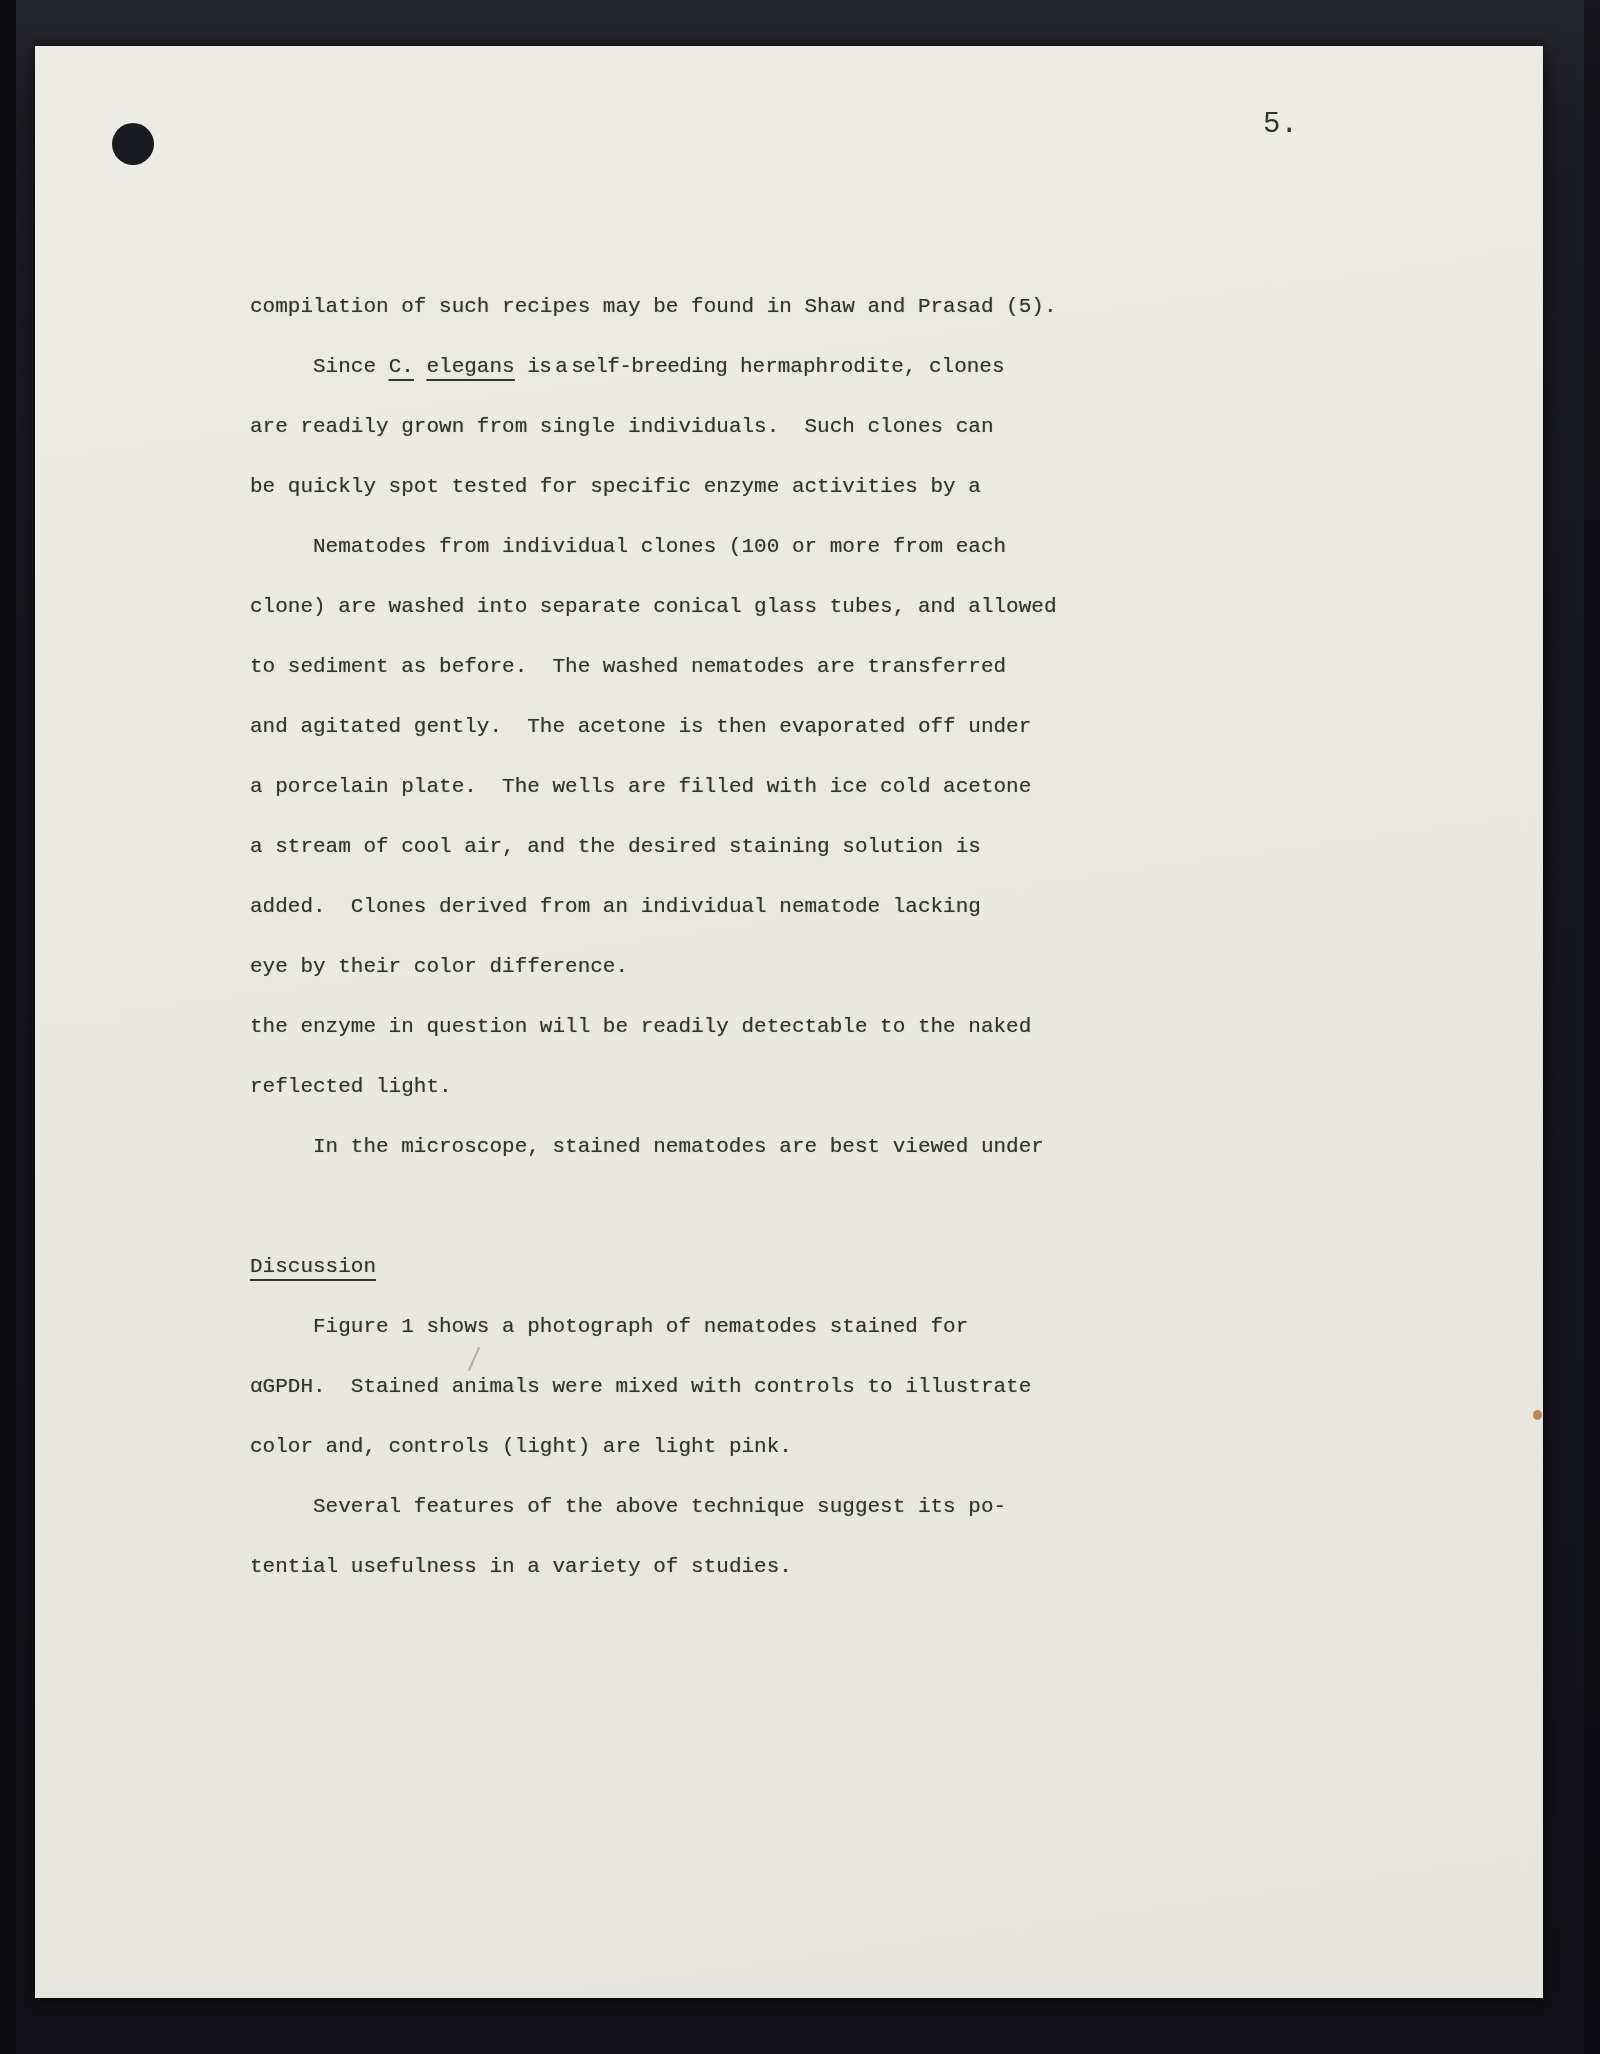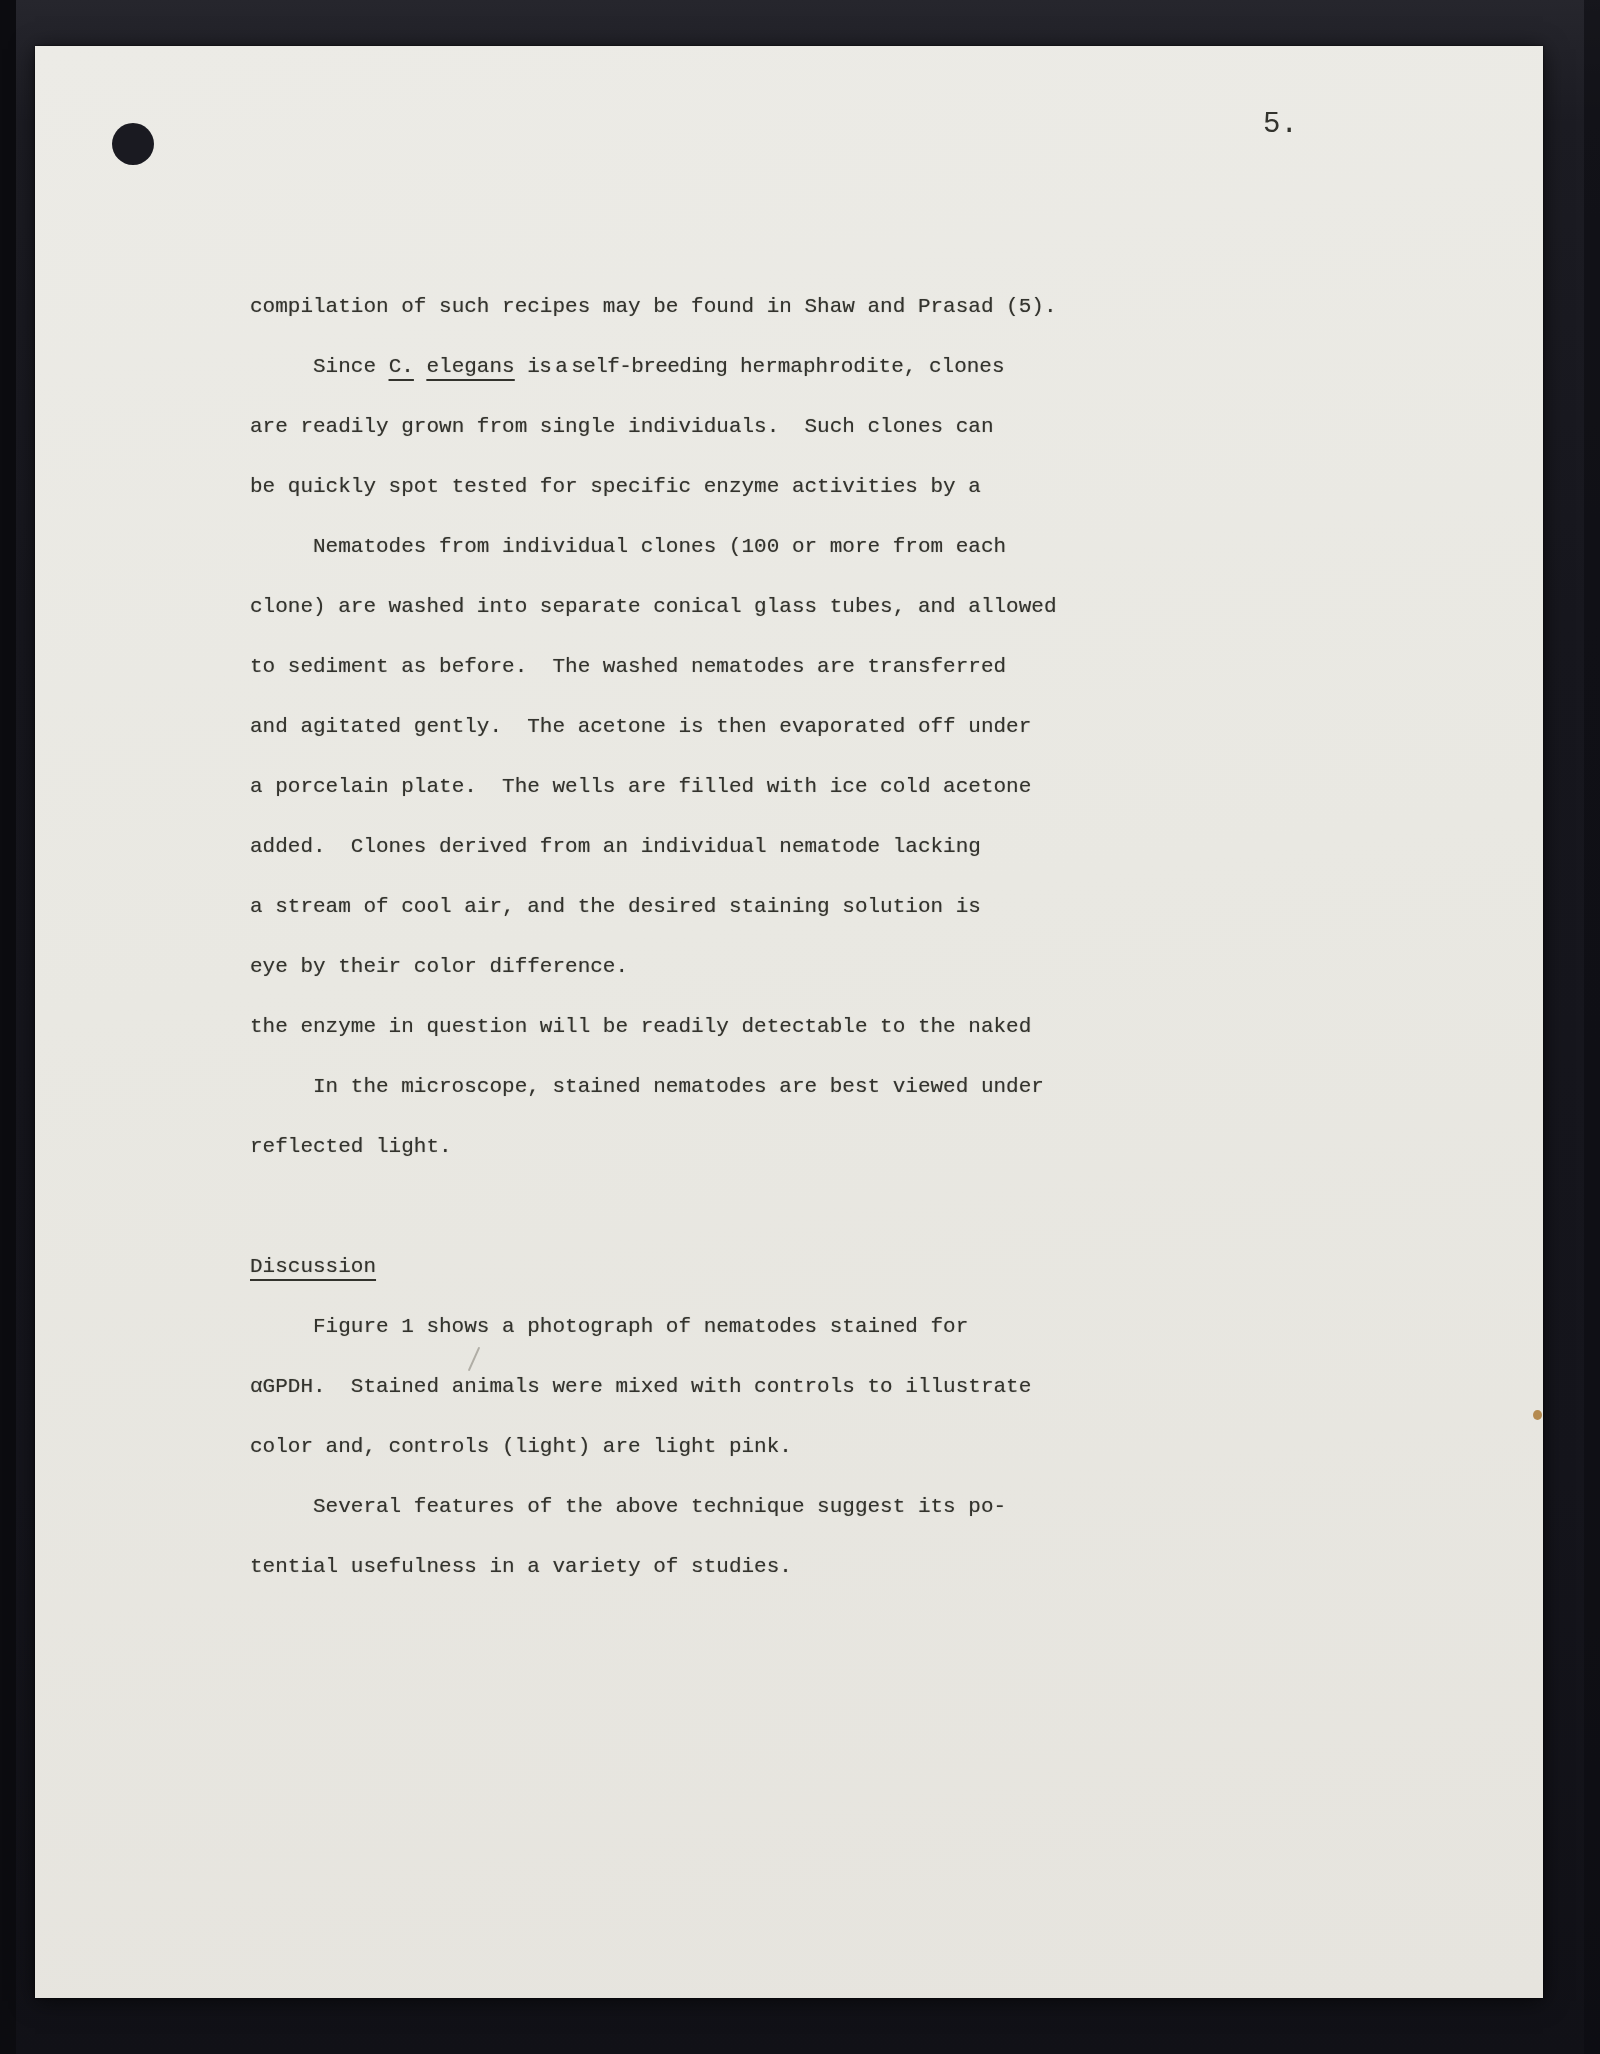--- a/index.html
+++ b/index.html
@@ -113,26 +113,26 @@
   <div class="text-block" id="text-block">
       <div class="line"><span>compilation of such recipes may be found in Shaw and Prasad (5).</span></div>
       <div class="line indent"><span>Since </span><span class="u">C.</span><span> </span><span class="u">elegans</span><span> </span><span class="tight">is a self-breeding</span><span> hermaphrodite, clones</span></div>
       <div class="line"><span>are readily grown from single individuals.  Such clones can</span></div>
       <div class="line"><span>be quickly spot tested for specific enzyme activities by a</span></div>
       <div class="line indent"><span>Nematodes from individual clones (100 or more from each</span></div>
       <div class="line"><span>clone) are washed into separate conical glass tubes, and allowed</span></div>
       <div class="line"><span>to sediment as before.  The washed nematodes are transferred</span></div>
       <div class="line"><span>and agitated gently.  The acetone is then evaporated off under</span></div>
       <div class="line"><span>a porcelain plate.  The wells are filled with ice cold acetone</span></div>
+      <div class="line"><span>a stream of cool air, and the desired staining solution is</span></div>
       <div class="line"><span>added.  Clones derived from an individual nematode lacking</span></div>
-      <div class="line"><span>a stream of cool air, and the desired staining solution is</span></div>
       <div class="line"><span>eye by their color difference.</span></div>
       <div class="line"><span>the enzyme in question will be readily detectable to the naked</span></div>
+      <div class="line"><span>reflected light.</span></div>
       <div class="line indent"><span>In the microscope, stained nematodes are best viewed under</span></div>
-      <div class="line"><span>reflected light.</span></div>
       <div class="line blank"></div>
       <div class="line"><span class="u">Discussion</span></div>
       <div class="line indent"><span>Figure 1 shows a photograph of nematodes stained for</span></div>
       <div class="line"><span>αGPDH.  Stained animals were mixed with controls to illustrate</span></div>
       <div class="line"><span>color and, controls (light) are light pink.</span></div>
       <div class="line indent"><span>Several features of the above technique suggest its po-</span></div>
       <div class="line"><span>tential usefulness in a variety of studies.</span></div>
     </div>
   <div class="speck"></div>
   <div class="fiber"></div>

